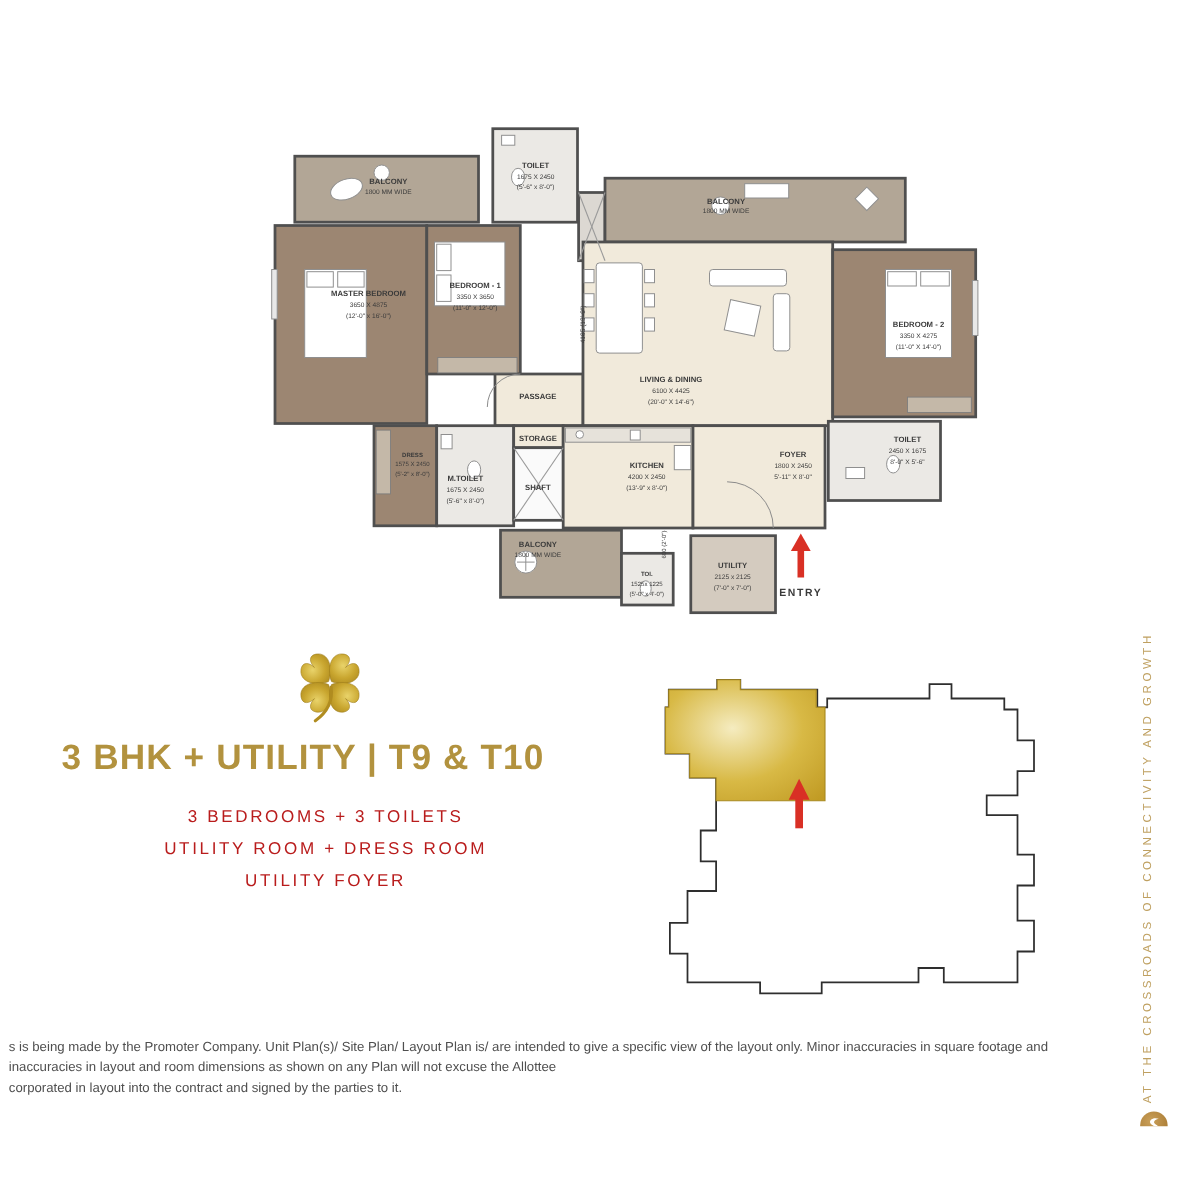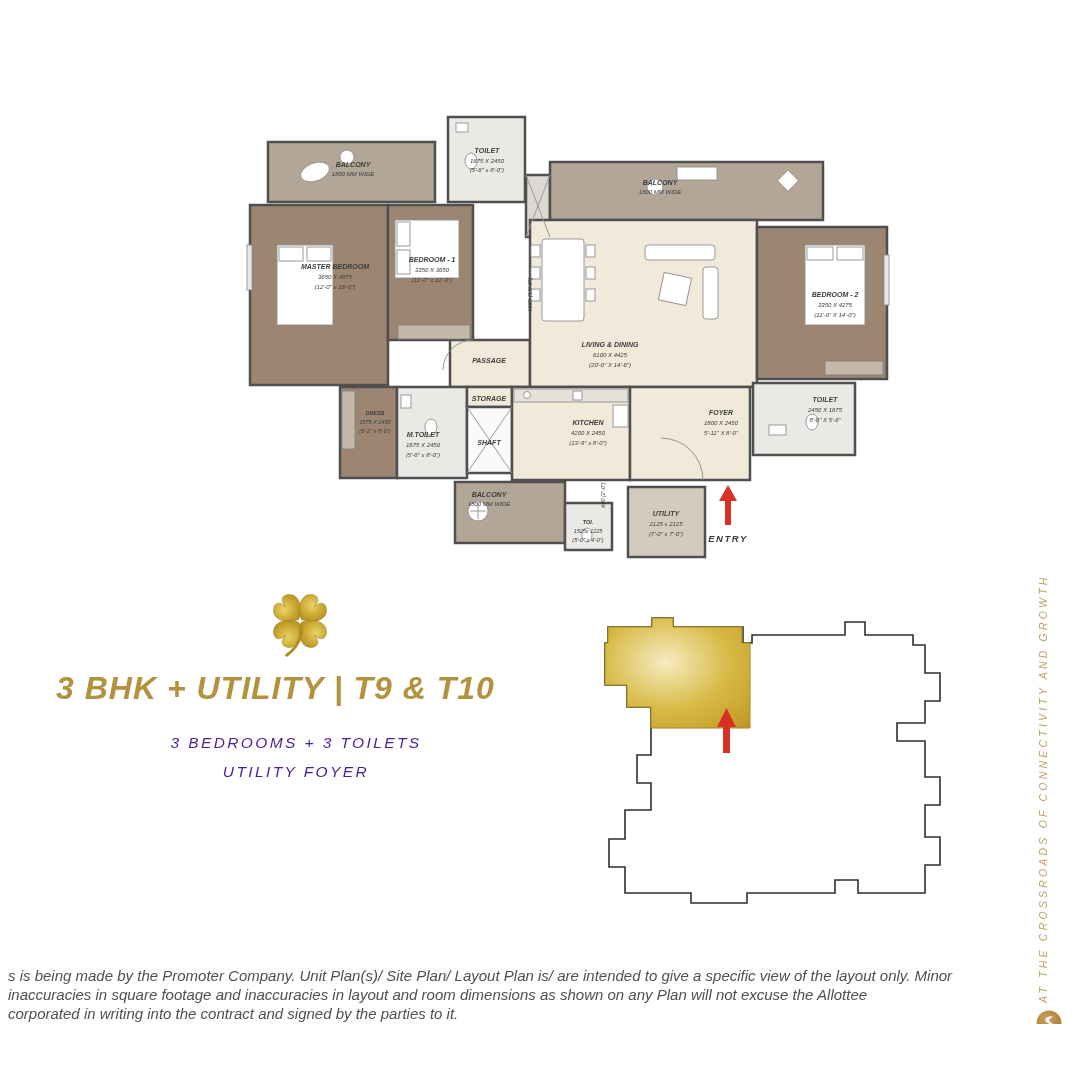--- a/index.html
+++ b/index.html
@@ -1,30 +1,30 @@
 <!DOCTYPE html>
 <html><head>
 <meta charset="utf-8">
 <style>
   html,body{margin:0;padding:0;background:#fff;}
   .canvas{position:relative;width:1080px;height:1024px;background:#ffffff;overflow:hidden;
-          font-family:"Liberation Sans",sans-serif;font-style:italic;}
+          font-family:"Liberation Sans",sans-serif;}
   .fp-svg{position:absolute;left:225px;top:95px;}
   .clover{position:absolute;left:261px;top:579px;}
   .title{position:absolute;left:56px;top:670px;width:480px;text-align:left;
          font-size:32px;font-weight:700;letter-spacing:1px;color:#b2923e;}
   .features{position:absolute;left:56px;top:728px;width:480px;text-align:center;
-            color:#4c1d95;font-size:15.5px;letter-spacing:2.4px;}
+            color:#b91c1c;font-size:15.5px;letter-spacing:2.4px;}
   .features div{line-height:29px;}
   .keyplan{position:absolute;left:595px;top:605px;}
   .side-text{position:absolute;left:863px;top:817px;width:360px;text-align:center;
              transform:rotate(-90deg);color:#bfa060;font-size:10.5px;letter-spacing:3.2px;
              white-space:nowrap;}
-  .disclaimer{position:absolute;left:8px;top:966px;width:990px;color:#4f4f4f;
-              font-size:15px;line-height:19px;}
+  .disclaimer{position:absolute;left:8px;top:942px;width:990px;color:#4f4f4f;
+              font-size:12px;line-height:19px;}
   .logo{position:absolute;left:1035px;top:1009px;}
   svg text{font-family:"Liberation Sans",sans-serif;fill:#3b3b3b;}
   .rname{font-size:7px;font-weight:bold;}
   .rdim{font-size:6px;}
   .rsmall{font-size:5.5px;}
   .entry-t{font-size:9.5px;font-weight:bold;letter-spacing:1.5px;}
 </style>
 </head>
 <body>
 
@@ -223,20 +223,21 @@
       <g transform="rotate(135)">
         <path d="M0,-2 C-13,-8 -20,-22 -10,-29 C-4,-33 0,-28 0,-21 C0,-28 4,-33 10,-29 C20,-22 13,-8 0,-2 Z"></path>
       </g>
     </g>
     <path d="M1,4 C3,18 -3,28 -14,36" fill="none" stroke="#b08c20" stroke-width="3" stroke-linecap="round"></path>
   </svg>
 
   <div class="title">3 BHK + UTILITY | T9 &amp; T10</div>
   <div class="features">
     <div>3 BEDROOMS + 3 TOILETS</div>
+    <div>UTILITY ROOM + DRESS ROOM</div>
     <div>UTILITY FOYER</div>
   </div>
 
   <svg class="keyplan" width="360" height="300" viewBox="0 0 360 300">
     <defs>
       <radialGradient id="goldUnit" cx="42%" cy="40%" r="80%">
         <stop offset="0%" stop-color="#f5ecc0"></stop>
         <stop offset="55%" stop-color="#d8b945"></stop>
         <stop offset="100%" stop-color="#c19b24"></stop>
       </radialGradient>
@@ -250,21 +251,21 @@
     <g>
       <rect x="128" y="120" width="7" height="28" fill="#d93025"></rect>
       <polygon points="122,122 141,122 131.5,103" fill="#d93025"></polygon>
     </g>
   </svg>
 
   <div class="side-text">AT THE CROSSROADS OF CONNECTIVITY AND GROWTH</div>
 
   <div class="disclaimer">
     <div>s is being made by the Promoter Company. Unit Plan(s)/ Site Plan/ Layout Plan is/ are intended to give a specific view of the layout only. Minor inaccuracies in square footage and inaccuracies in layout and room dimensions as shown on any Plan will not excuse the Allottee</div>
-    <div>corporated in writing into the contract and signed by the parties to it.</div>
+    <div>corporated in layout into the contract and signed by the parties to it.</div>
   </div>
 
   <svg class="logo" width="28" height="28" viewBox="0 0 28 28">
     <defs>
       <radialGradient id="logoGold" cx="40%" cy="35%" r="80%">
         <stop offset="0%" stop-color="#caa05a"></stop>
         <stop offset="100%" stop-color="#a5762e"></stop>
       </radialGradient>
     </defs>
     <circle cx="14" cy="14" r="12.5" fill="url(#logoGold)"></circle>

